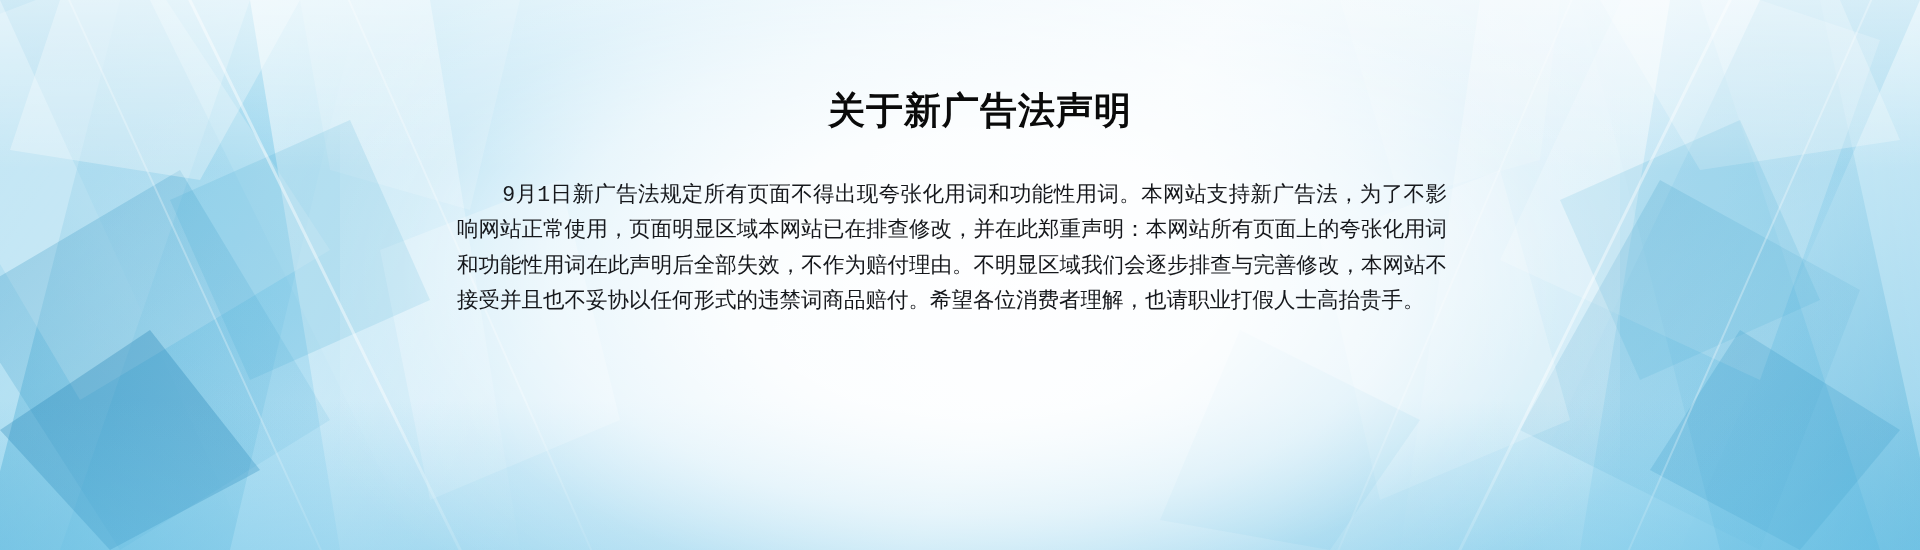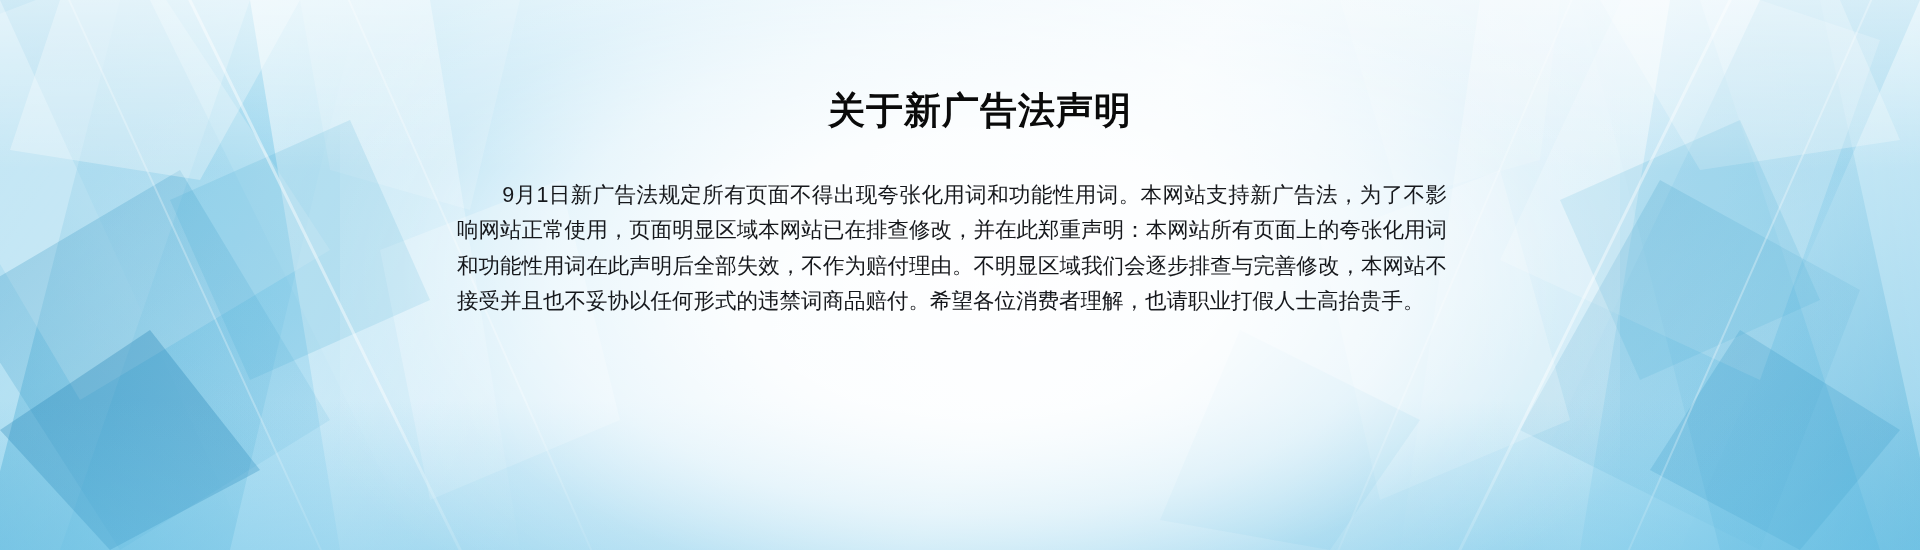--- a/index.html
+++ b/index.html
@@ -87,20 +87,21 @@
     letter-spacing: 0px;
   }
 
   .para {
     margin: 0;
     text-align: justify;
     text-justify: inter-ideograph;
   }
   .para.indent {
     text-indent: 2.1em;
+    font-family: Liberation Mono, monospace;
   }
 </style>
 </head>
 <body>
 
 <div id="banner">
 
   <svg id="bg-art" class="deco" width="1920" height="550" viewBox="0 0 1920 550" style="left:0;top:0;">
     <defs>
       <linearGradient id="gL1" x1="0" y1="0" x2="1" y2="1">

